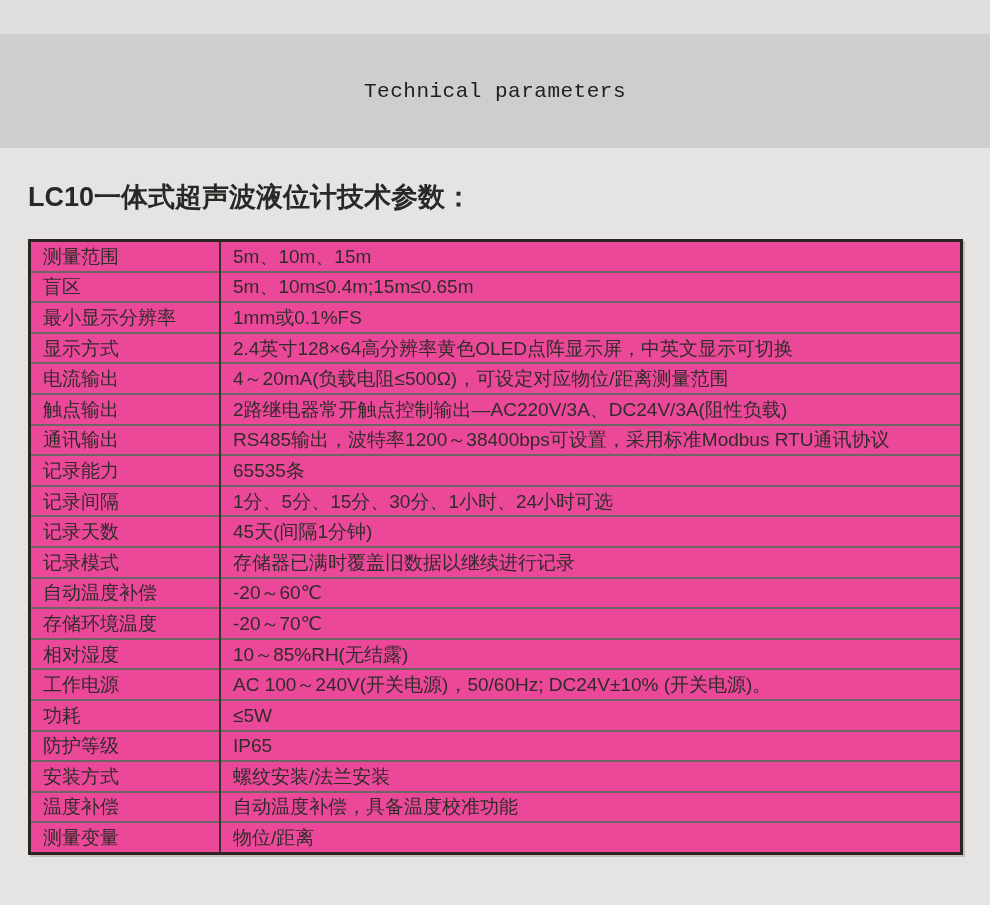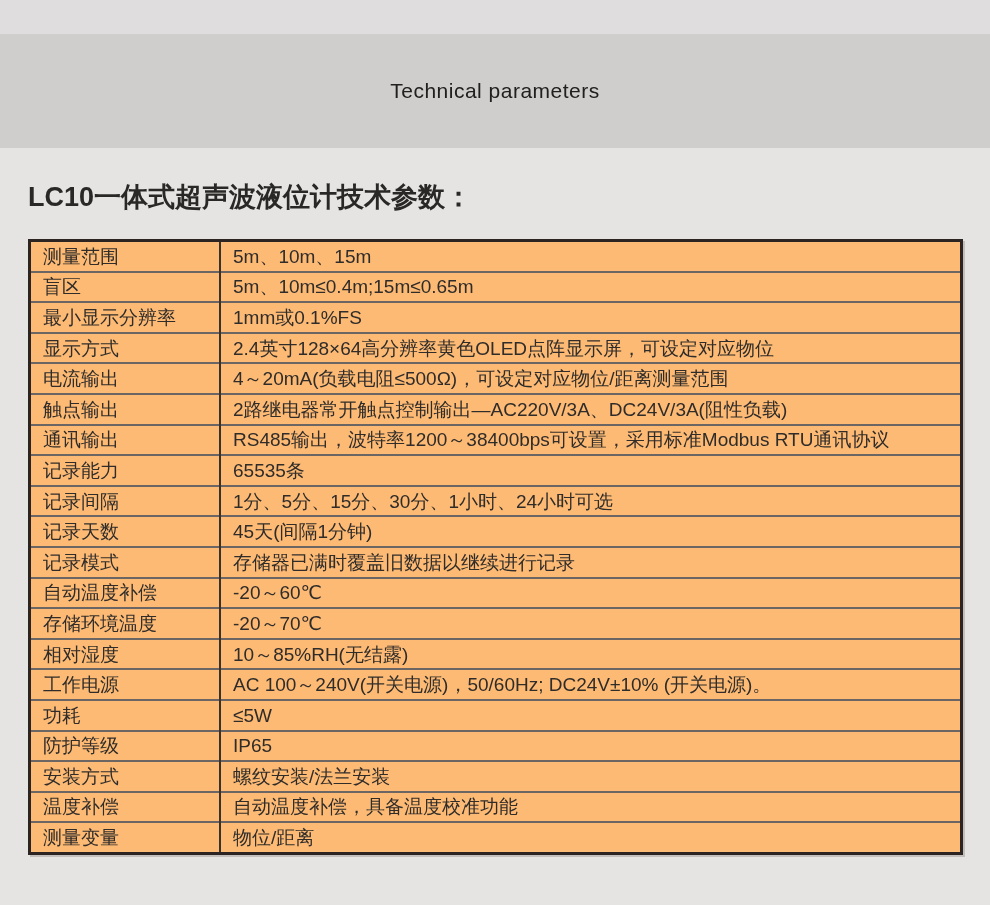--- a/index.html
+++ b/index.html
@@ -31,33 +31,34 @@
     font-weight: bold;
     color: #171412;
     letter-spacing: 12px;
     line-height: 1.05;
     text-indent: 12px; 
   }
   .subtitle {
     font-size: 21px;
     color: #22201e;
     letter-spacing: 0.5px;
+    font-family: Liberation Mono, monospace;
   }
   .section-heading {
     margin: 32px 28px 0;
     font-size: 27px;
     font-weight: bold;
     color: #2a2826;
     line-height: 34px;
   }
   table.spec-table {
     margin: 25px 0 0 28px;
     width: 935px;
     border-collapse: collapse;
-    background: #fdba74;
+    background: #ec4899;
     border: 3px solid #2b2422;
     box-shadow: 2px 2px 0 rgba(125,120,116,0.35);
     table-layout: fixed;
   }
   table.spec-table td {
     height: 28.6px;
     font-size: 19px;
     color: #2f2c2a;
     border-top: 2px solid #6b6663;
     padding: 0 6px 0 12px;
@@ -96,21 +97,21 @@
       <tr>
         <td class="col-name">盲区</td>
         <td class="col-value">5m、10m≤0.4m;15m≤0.65m</td>
       </tr>
       <tr>
         <td class="col-name">最小显示分辨率</td>
         <td class="col-value">1mm或0.1%FS</td>
       </tr>
       <tr>
         <td class="col-name">显示方式</td>
-        <td class="col-value">2.4英寸128×64高分辨率黄色OLED点阵显示屏，可设定对应物位</td>
+        <td class="col-value">2.4英寸128×64高分辨率黄色OLED点阵显示屏，中英文显示可切换</td>
       </tr>
       <tr>
         <td class="col-name">电流输出</td>
         <td class="col-value">4～20mA(负载电阻≤500Ω)，可设定对应物位/距离测量范围</td>
       </tr>
       <tr>
         <td class="col-name">触点输出</td>
         <td class="col-value">2路继电器常开触点控制输出—AC220V/3A、DC24V/3A(阻性负载)</td>
       </tr>
       <tr>

